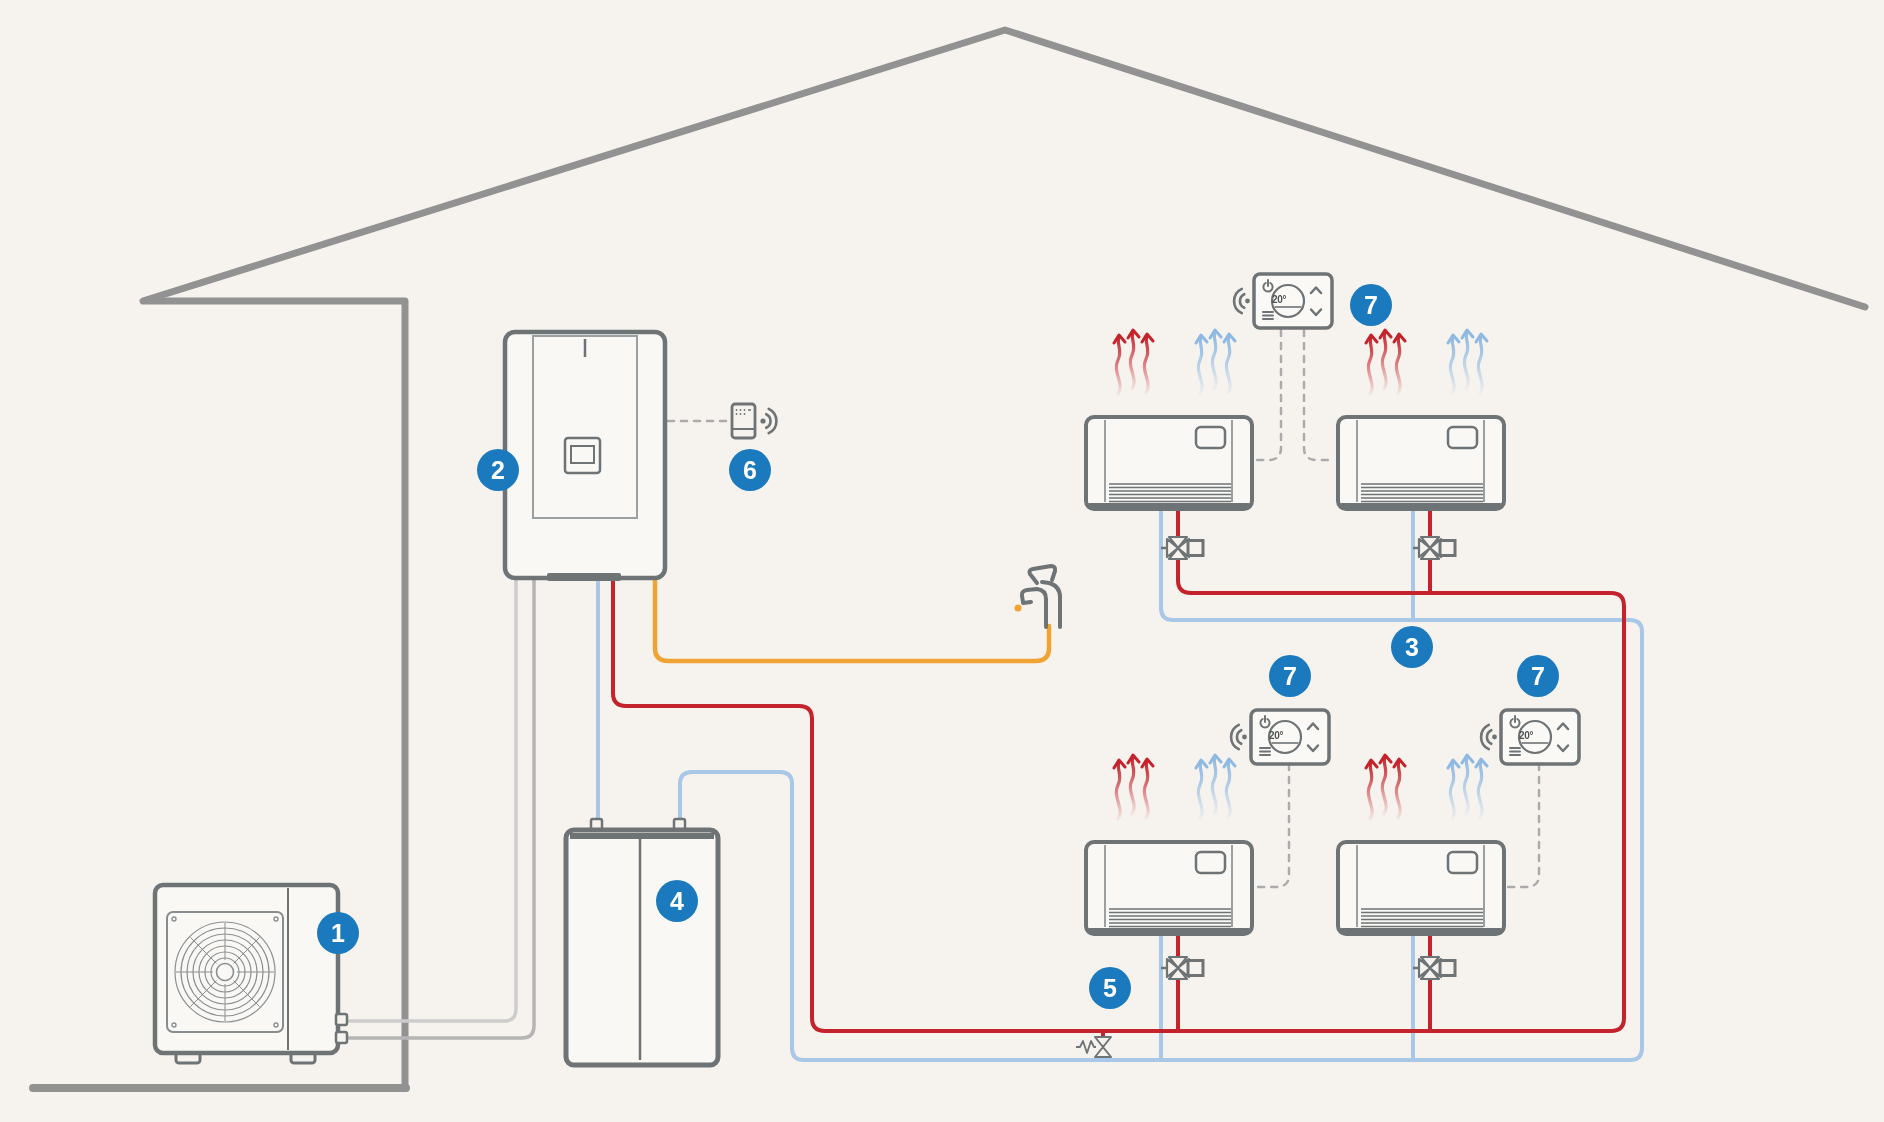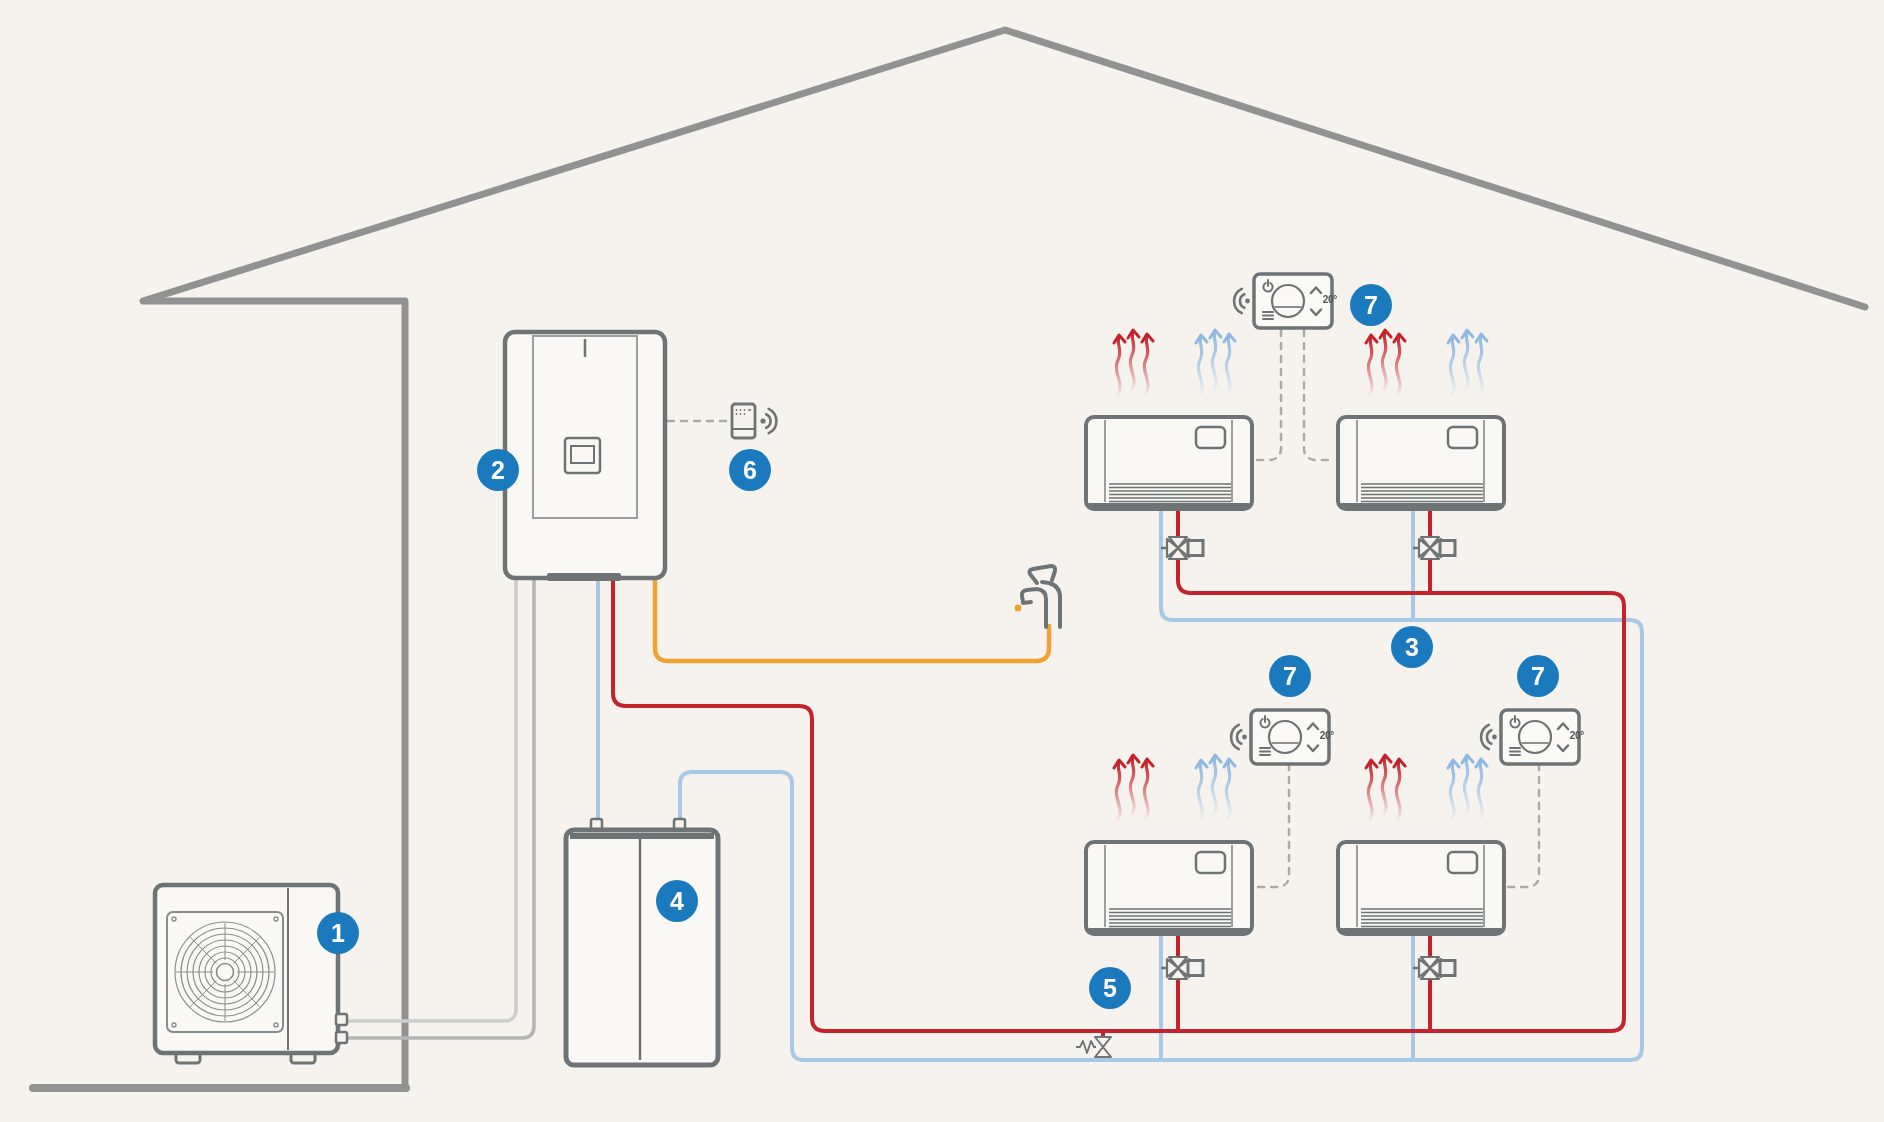--- a/index.html
+++ b/index.html
@@ -6,22 +6,22 @@
   html,body{margin:0;padding:0;}
   body{font-family:"Liberation Sans",sans-serif;background:#f6f3ee;}
   #stage{position:relative;width:1884px;height:1122px;background:#f6f3ee;overflow:hidden;}
   #diagram-svg{position:absolute;left:0;top:0;}
   .badge{
     position:absolute;width:42px;height:42px;border-radius:50%;
     background:#1a7abd;color:#ffffff;font-size:25px;font-weight:600;
     line-height:42px;text-align:center;user-select:none;
   }
   .temp{
-    position:absolute;width:32px;text-align:right;
-    font-size:10px;font-weight:700;color:#4e5356;letter-spacing:-0.3px;padding-left:33px;
+    position:absolute;width:32px;text-align:left;
+    font-size:10px;font-weight:700;color:#4e5356;letter-spacing:-0.3px;
   }
 </style>
 </head>
 <body>
 
 <div id="stage">
 
 <svg id="diagram-svg" width="1884" height="1122" viewBox="0 0 1884 1122">
   <defs>
     <linearGradient id="gradR" x1="0" y1="1" x2="0" y2="0">

